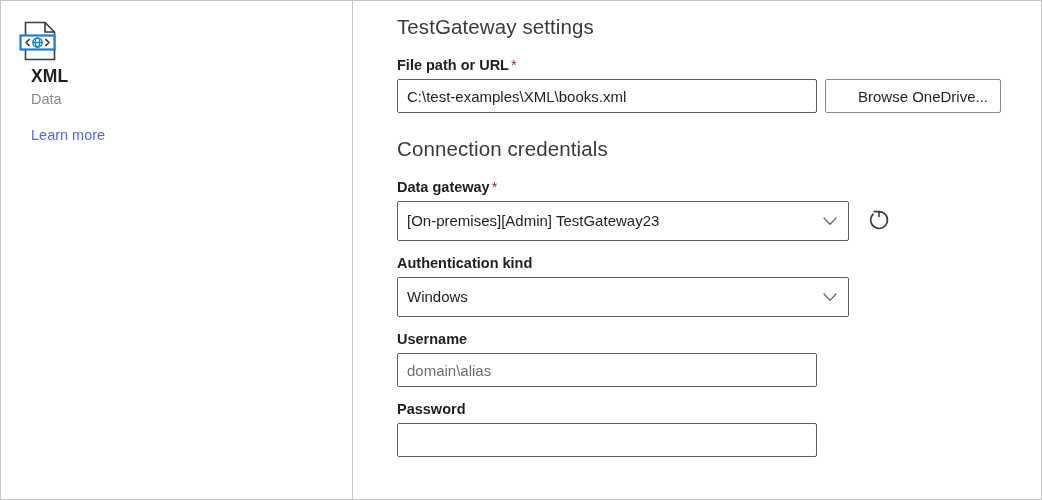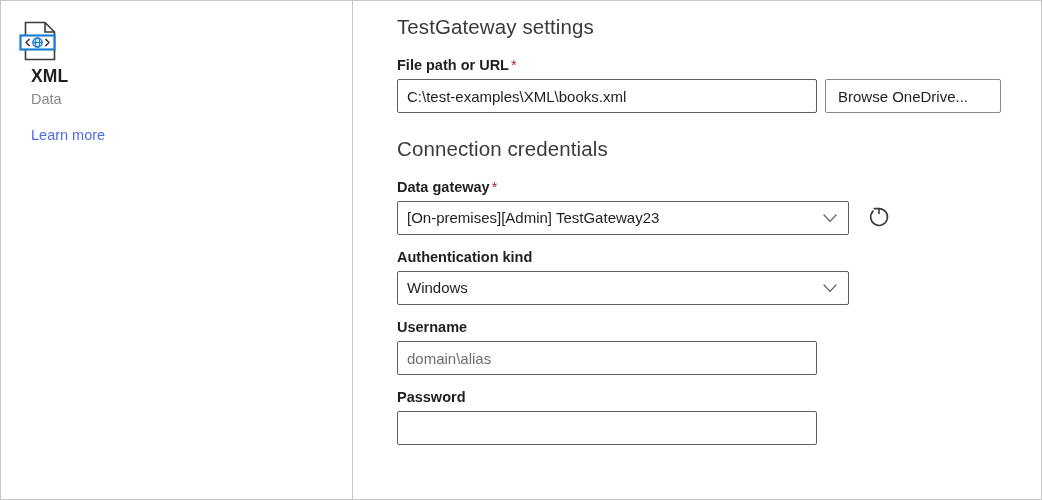--- a/index.html
+++ b/index.html
@@ -138,28 +138,28 @@
     border: 1px solid #8a8886;
     border-radius: 2px;
     background: #ffffff;
     font-family: "Liberation Sans", sans-serif;
     font-size: 15px;
     color: #201f1e;
     cursor: pointer;
     white-space: nowrap;
     overflow: hidden;
     text-overflow: ellipsis;
-    text-align: left;
+    text-align: right;
   }
 
   
   .dropdown {
     position: relative;
     width: 452px;
-    height: 34px;
+    height: 40px;
     border: 1px solid #605e5c;
     border-radius: 2px;
     background: #ffffff;
     display: flex;
     align-items: center;
     cursor: pointer;
   }
   .dropdown-text {
     flex: 1 1 auto;
     font-size: 15px;

